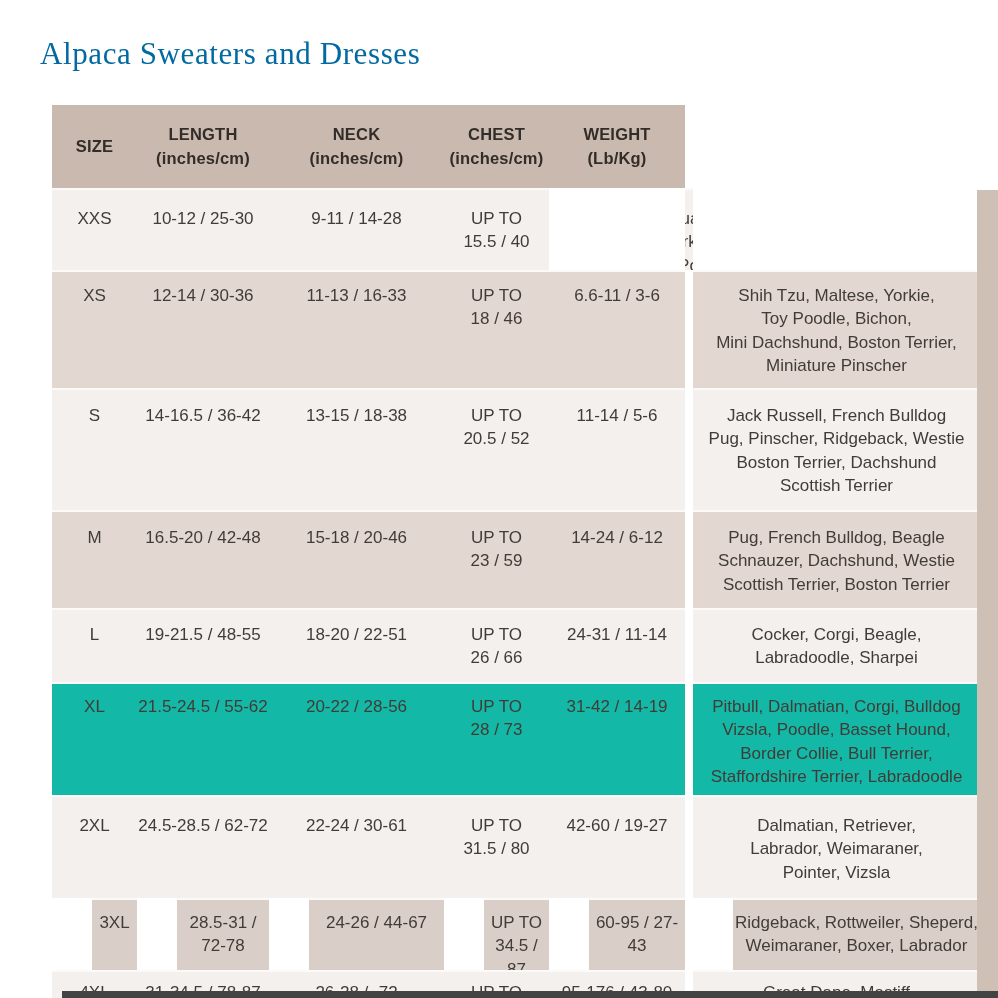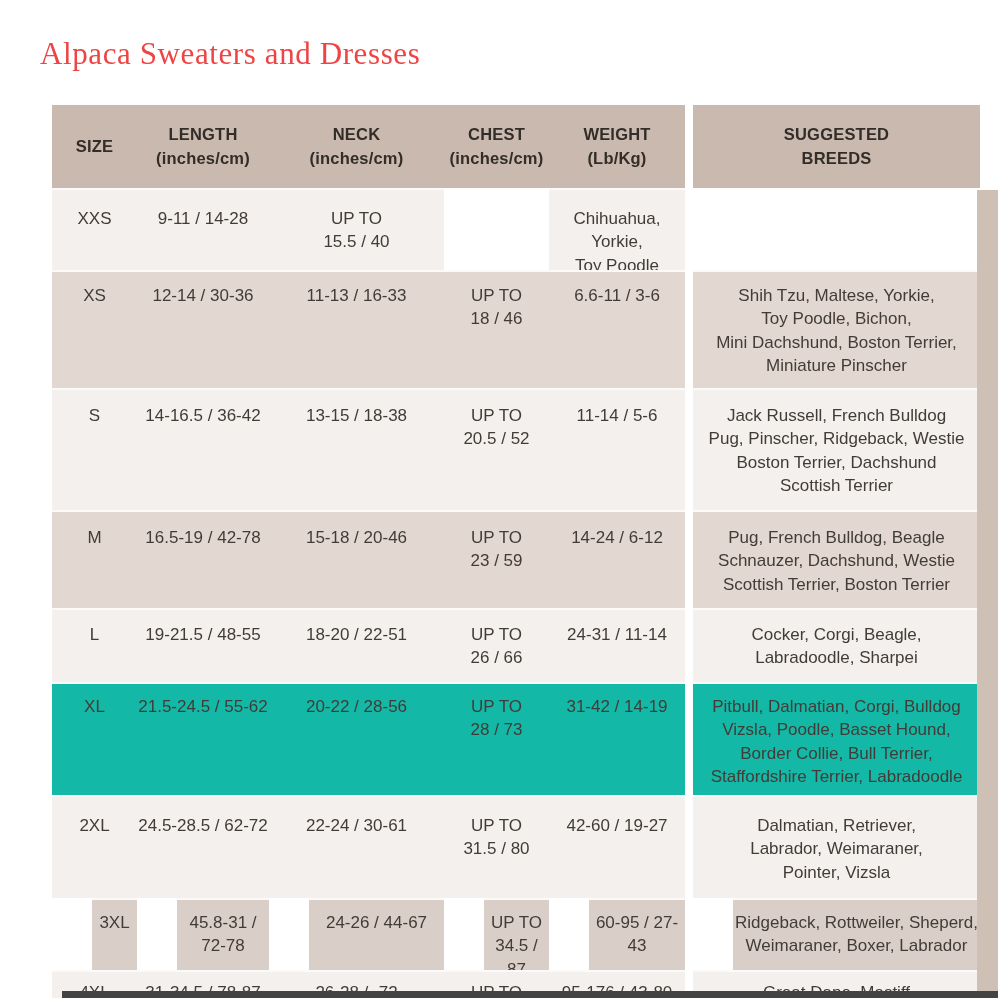--- a/index.html
+++ b/index.html
@@ -9,21 +9,21 @@
     overflow: hidden;
     position: relative;
     font-family: "Liberation Sans", sans-serif;
   }
   .page-title {
     position: absolute;
     left: 40px; top: 36px;
     font-family: "Liberation Serif", "DejaVu Serif", serif;
     font-size: 31px;
     font-weight: 400;
-    color: #ef4444;
+    color: #0369a1;
     letter-spacing: 0.6px;
   }
   .size-chart {
     position: absolute;
     left: 52px; top: 105px;
     width: 928px;
   }
   .row {
     display: grid;
     grid-template-columns: 85px 132px 175px 105px 136px 8px 287px;
@@ -98,26 +98,25 @@
     <div class="cell">SIZE</div>
     <div class="cell">LENGTH
 (inches/cm)</div>
     <div class="cell">NECK
 (inches/cm)</div>
     <div class="cell">CHEST
 (inches/cm)</div>
     <div class="cell">WEIGHT
 (Lb/Kg)</div>
     <div class="gap-col"></div>
-    <div class="cell">SUGGESTED
-BREEDS</div>
   </div>
 
   <div class="row data-row shade-light r-xxs">
     <div class="cell">XXS</div>
+    <div class="cell">10-12 / 25-30</div>
     <div class="cell">9-11 / 14-28</div>
     <div class="cell">UP TO
 15.5 / 40</div>
     <div class="gap-col"></div>
     <div class="cell">Chihuahua, Yorkie,
 Toy Poodle</div>
   </div>
 
   <div class="row data-row shade-dark r-xs">
     <div class="cell">XS</div>
@@ -142,21 +141,21 @@
     <div class="cell">11-14 / 5-6</div>
     <div class="gap-col"></div>
     <div class="cell">Jack Russell, French Bulldog
 Pug, Pinscher, Ridgeback, Westie
 Boston Terrier, Dachshund
 Scottish Terrier</div>
   </div>
 
   <div class="row data-row shade-dark r-m">
     <div class="cell">M</div>
-    <div class="cell">16.5-19 / 42-78</div>
+    <div class="cell">16.5-20 / 42-48</div>
     <div class="cell">15-18 / 20-46</div>
     <div class="cell">UP TO
 23 / 59</div>
     <div class="cell">14-24 / 6-12</div>
     <div class="gap-col"></div>
     <div class="cell">Pug, French Bulldog, Beagle
 Schnauzer, Dachshund, Westie
 Scottish Terrier, Boston Terrier</div>
   </div>
 
@@ -194,21 +193,21 @@
 31.5 / 80</div>
     <div class="cell">42-60 / 19-27</div>
     <div class="gap-col"></div>
     <div class="cell">Dalmatian, Retriever,
 Labrador, Weimaraner,
 Pointer, Vizsla</div>
   </div>
 
   <div class="row data-row shade-darker r-3xl">
     <div class="cell">3XL</div>
-    <div class="cell">45.8-31 / 72-78</div>
+    <div class="cell">28.5-31 / 72-78</div>
     <div class="cell">24-26 / 44-67</div>
     <div class="cell">UP TO
 34.5 / 87</div>
     <div class="cell">60-95 / 27-43</div>
     <div class="gap-col"></div>
     <div class="cell">Ridgeback, Rottweiler, Sheperd,
 Weimaraner, Boxer, Labrador</div>
   </div>
 
   <div class="row data-row shade-light r-4xl">

